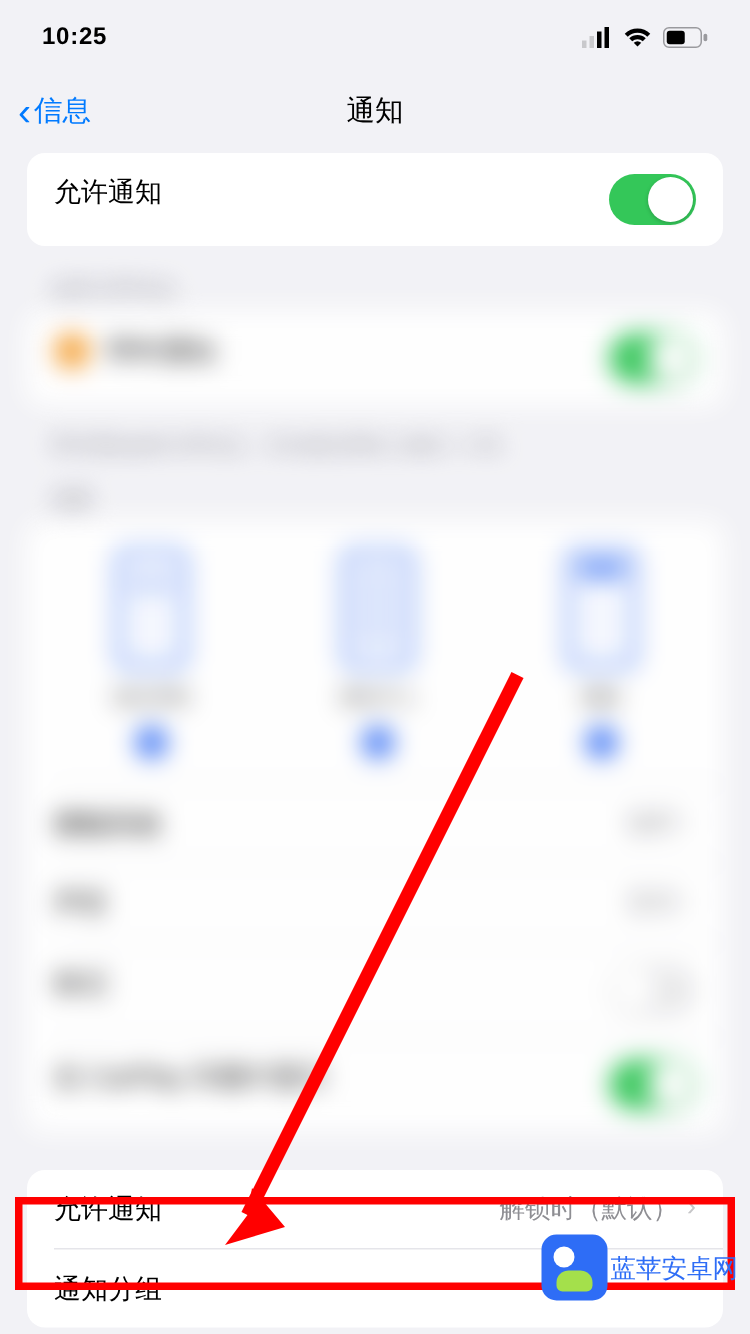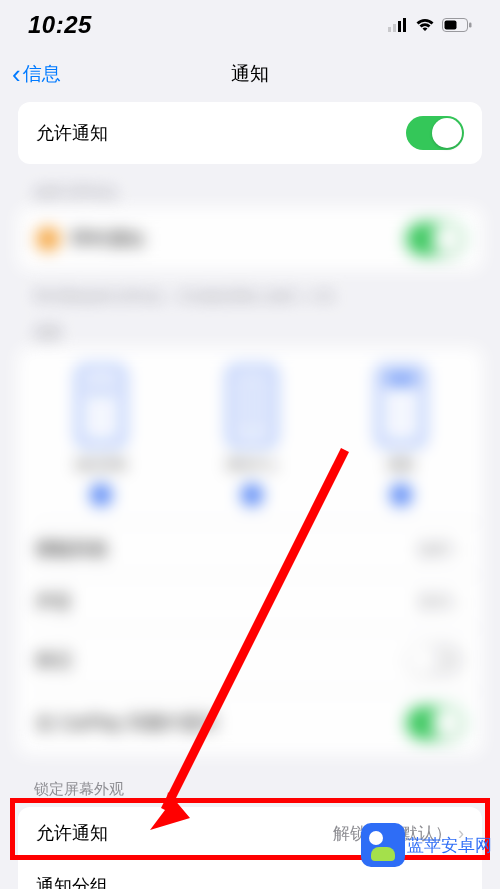--- a/index.html
+++ b/index.html
@@ -1,31 +1,31 @@
 <!DOCTYPE html>
 <html><head>
 <meta charset="utf-8">
 <style>
   * { margin: 0; padding: 0; box-sizing: border-box; font-family: -apple-system, "PingFang SC", "Helvetica Neue", sans-serif; }
   body { width: 500px; height: 889px; background: #f2f2f6; position: relative; overflow: hidden; }
 
   
   .status-bar { height: 50px; display: flex; justify-content: space-between; align-items: center; padding: 0 28px; background: #f2f2f6; }
-  .time { font-size: 24px; font-weight: 600; letter-spacing: 0.5px; font-style: italic; }
+  .time { font-size: 16px; font-weight: 600; letter-spacing: 0.5px; }
   .indicators { display: flex; align-items: center; gap: 7px; }
 
   
   .nav { height: 48px; display: flex; align-items: center; justify-content: center; position: relative; background: #f2f2f6; }
   .back { position: absolute; left: 12px; display: flex; align-items: center; color: #007aff; font-size: 19px; }
   .back-chev { font-size: 26px; font-weight: 500; margin-right: 2px; line-height: 1; }
   .title { font-size: 19px; font-weight: 400; }
 
   
   .card { background: #fff; border-radius: 12px; margin: 0 18px; }
-  .row { display: flex; align-items: center; justify-content: space-between; padding: 14px 18px; min-height: 52px; }
+  .row { display: flex; justify-content: space-between; padding: 14px 18px; min-height: 52px; }
   .row-label { font-size: 18px; color: #000; }
   .row-value { font-size: 17px; color: #8e8e93; margin-left: auto; margin-right: 6px; }
   .chev { color: #c6c6c8; font-size: 18px; }
   .sep { height: 1px; background: #e5e5ea; margin-left: 18px; }
 
   
   .first-card { margin-top: 4px; }
 
   
   .toggle { width: 58px; height: 34px; border-radius: 17px; background: #34c759; position: relative; }
@@ -158,21 +158,20 @@
     <div class="row">
       <span class="row-label">在 CarPlay 车载中显示</span>
       <span class="toggle">
           <span class="knob"></span>
         </span>
     </div>
   </div>
 </div>
 
 <div class="lock-section">
-  <div class="sec-head">锁定屏幕外观</div>
   <div class="card">
     <div class="row">
       <span class="row-label">允许通知</span>
       <span class="row-value">解锁时（默认）</span>
       <span class="chev">›</span>
     </div>
     <div class="sep"></div>
     <div class="row">
       <span class="row-label">通知分组</span>
     </div>

